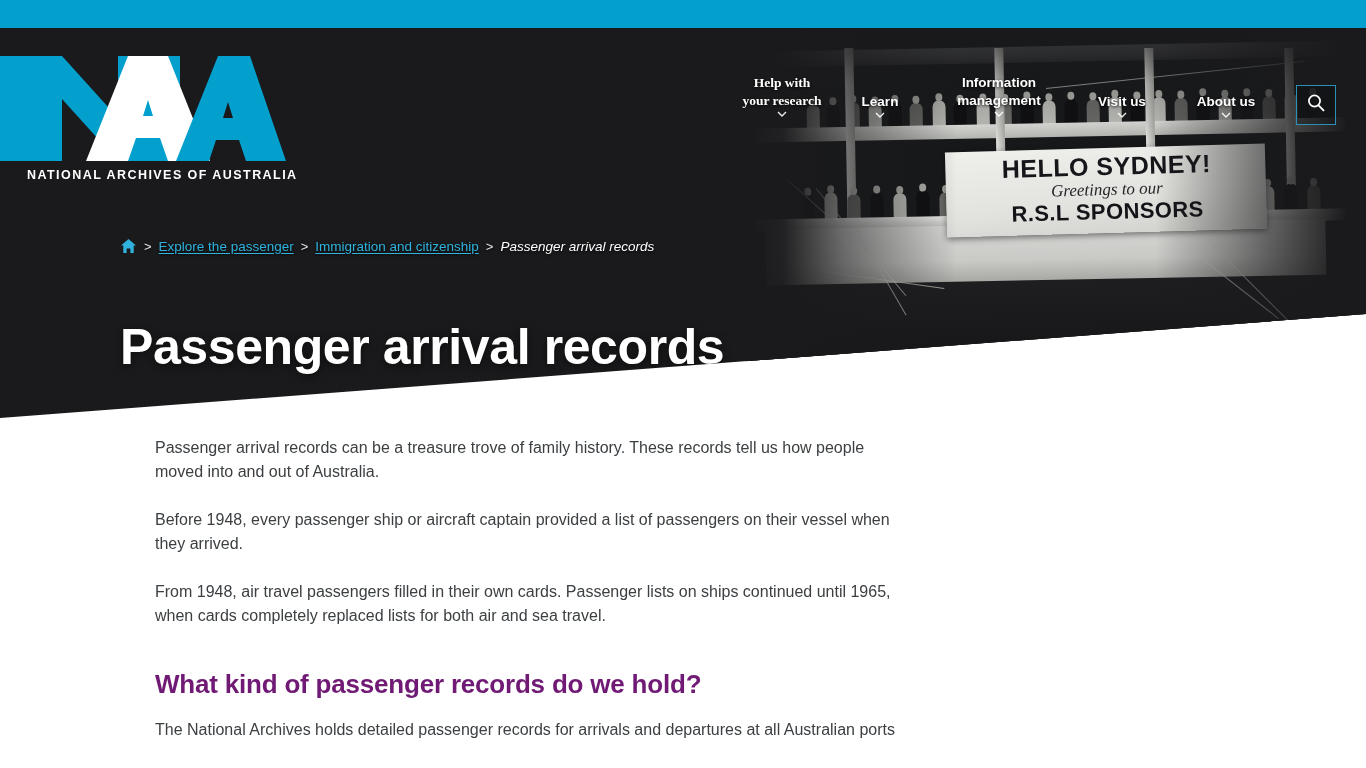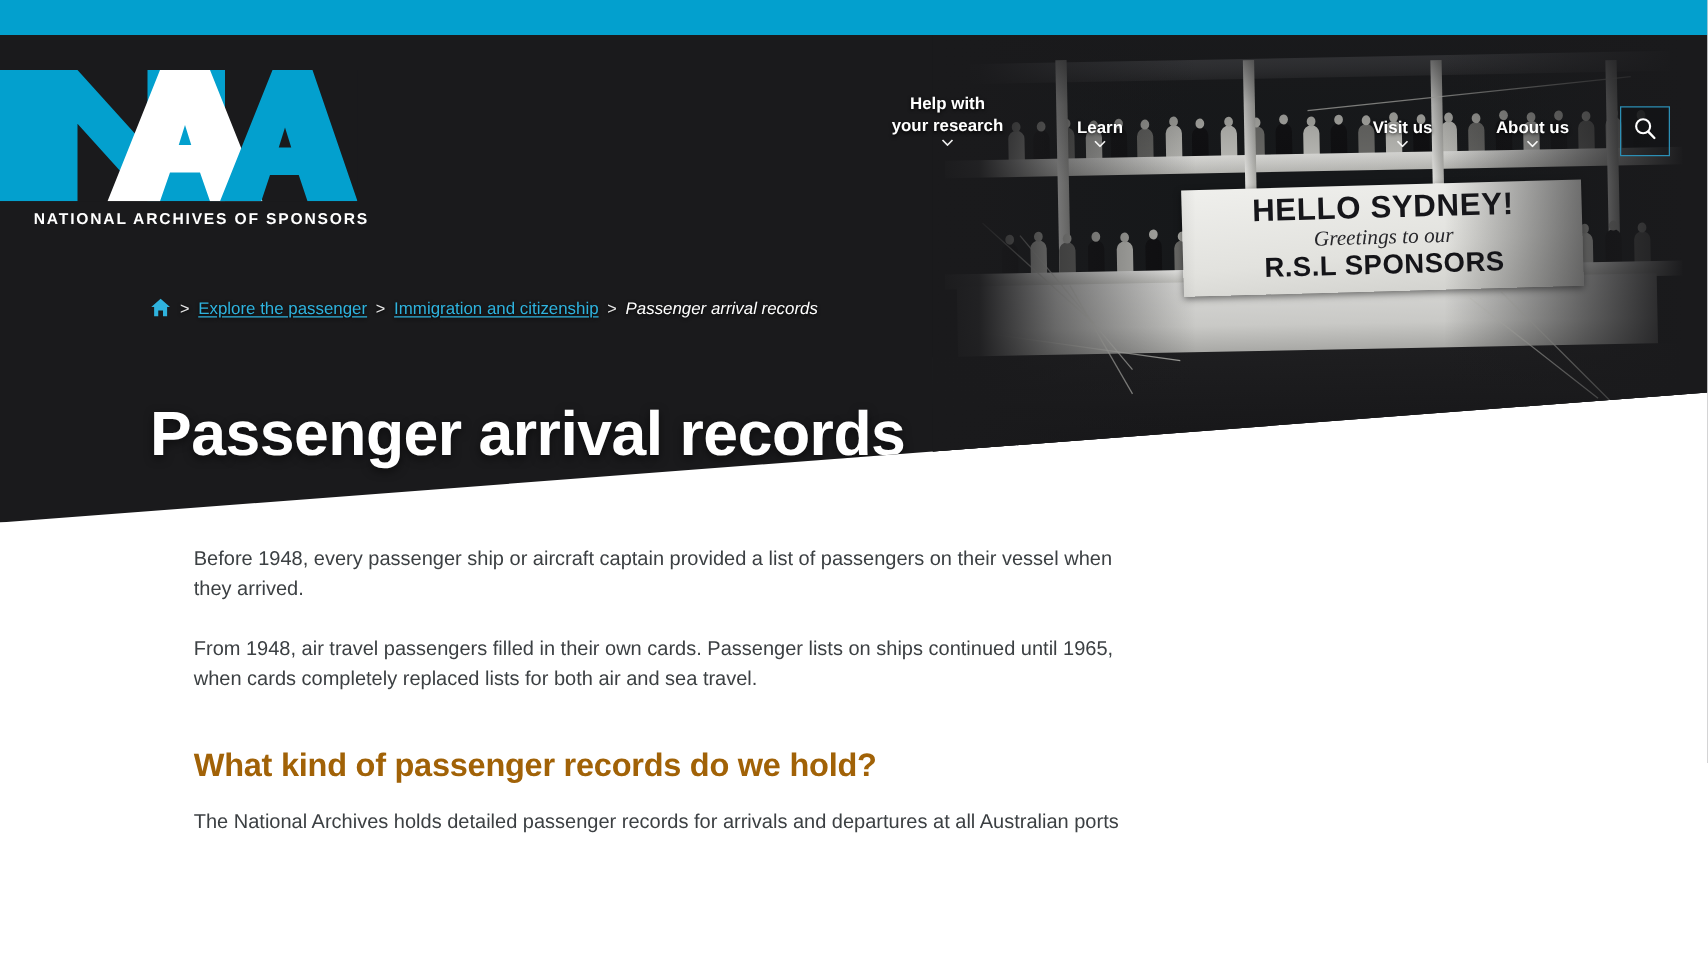--- a/index.html
+++ b/index.html
@@ -178,21 +178,21 @@
   
   .content {
     position:absolute; left:155px; top:436px; width:750px;
   }
   .content p {
     margin:0 0 24px 0;
     font-size:16px; line-height:24px; color:#3C4043;
   }
   .content h2 {
     margin:40px 0 18px 0;
-    font-size:26px; line-height:32px; font-weight:bold; color:#a16207;
+    font-size:26px; line-height:32px; font-weight:bold; color:#701a75;
     letter-spacing:-0.2px;
   }
 </style>
 </head>
 <body>
 
 <div class="page">
 
   <div class="top-strip"></div>
 
@@ -288,45 +288,54 @@
     <div class="logo">
       <svg class="mark" viewBox="0 0 286 105">
         <rect x="0" y="0" width="286" height="105" fill="#1A1A1C"></rect>
 
         <path d="M0 0 H62 L118 62 V0 H180 V105 H118 L62 43 V105 H0 Z" fill="#03A0CE"></path>
 
         <path d="M86 105 L128 0 H168 L210 105 H168 L160 82 H136 L128 105 Z M143 60 H153 L148 44 Z" fill="#FFFFFF"></path>
 
         <path d="M176 105 L218 0 H250 L286 105 H246 L239 84 H216 L209 105 Z M223 62 H233 L228 46 Z" fill="#03A0CE"></path>
       </svg>
-      <div class="wordmark">NATIONAL ARCHIVES OF SPONSORS</div>
+      <div class="wordmark">NATIONAL ARCHIVES OF AUSTRALIA</div>
     </div>
 
     <nav class="nav">
 
 
-      <div class="nav-item" style="left:128px;width:140px;">
+      <div class="nav-item" style="left:152px;width:140px;font-family:Liberation Serif, serif;">
         <span>Help with</span><br>
         <span>your research</span>
         <span class="chev">
           <svg width="10" height="6" viewBox="0 0 10 6">
               <path d="M1 1 L5 5 L9 1" stroke="#ffffff" stroke-width="1.4" fill="none"></path>
             </svg>
         </span>
       </div>
 
       <div class="nav-item" style="left:282px;width:76px;top:19px;">
         <span>Learn</span>
         <span class="chev">
           <svg width="10" height="6" viewBox="0 0 10 6">
               <path d="M1 1 L5 5 L9 1" stroke="#ffffff" stroke-width="1.4" fill="none"></path>
             </svg>
         </span>
       </div>
 
+      <div class="nav-item" style="left:364px;width:150px;">
+        <span>Information</span><br>
+        <span>management</span>
+        <span class="chev">
+          <svg width="10" height="6" viewBox="0 0 10 6">
+              <path d="M1 1 L5 5 L9 1" stroke="#ffffff" stroke-width="1.4" fill="none"></path>
+            </svg>
+        </span>
+      </div>
 
       <div class="nav-item" style="left:514px;width:96px;top:19px;">
         <span>Visit us</span>
         <span class="chev">
           <svg width="10" height="6" viewBox="0 0 10 6">
               <path d="M1 1 L5 5 L9 1" stroke="#ffffff" stroke-width="1.4" fill="none"></path>
             </svg>
         </span>
       </div>
 
@@ -361,19 +370,20 @@
       <a href="#">Immigration and citizenship</a>
       <span class="sep">&gt;</span>
       <span class="current">Passenger arrival records</span>
     </div>
 
     <h1 class="hero-title">Passenger arrival records</h1>
 
   </div>
 
   <main class="content">
+    <p>Passenger arrival records can be a treasure trove of family history. These records tell us how people moved into and out of Australia.</p>
     <p>Before 1948, every passenger ship or aircraft captain provided a list of passengers on their vessel when they arrived.</p>
     <p>From 1948, air travel passengers filled in their own cards. Passenger lists on ships continued until 1965, when cards completely replaced lists for both air and sea travel.</p>
     <h2>What kind of passenger records do we hold?</h2>
     <p>The National Archives holds detailed passenger records for arrivals and departures at all Australian ports</p>
   </main>
 
 </div>
 
 </body></html>

